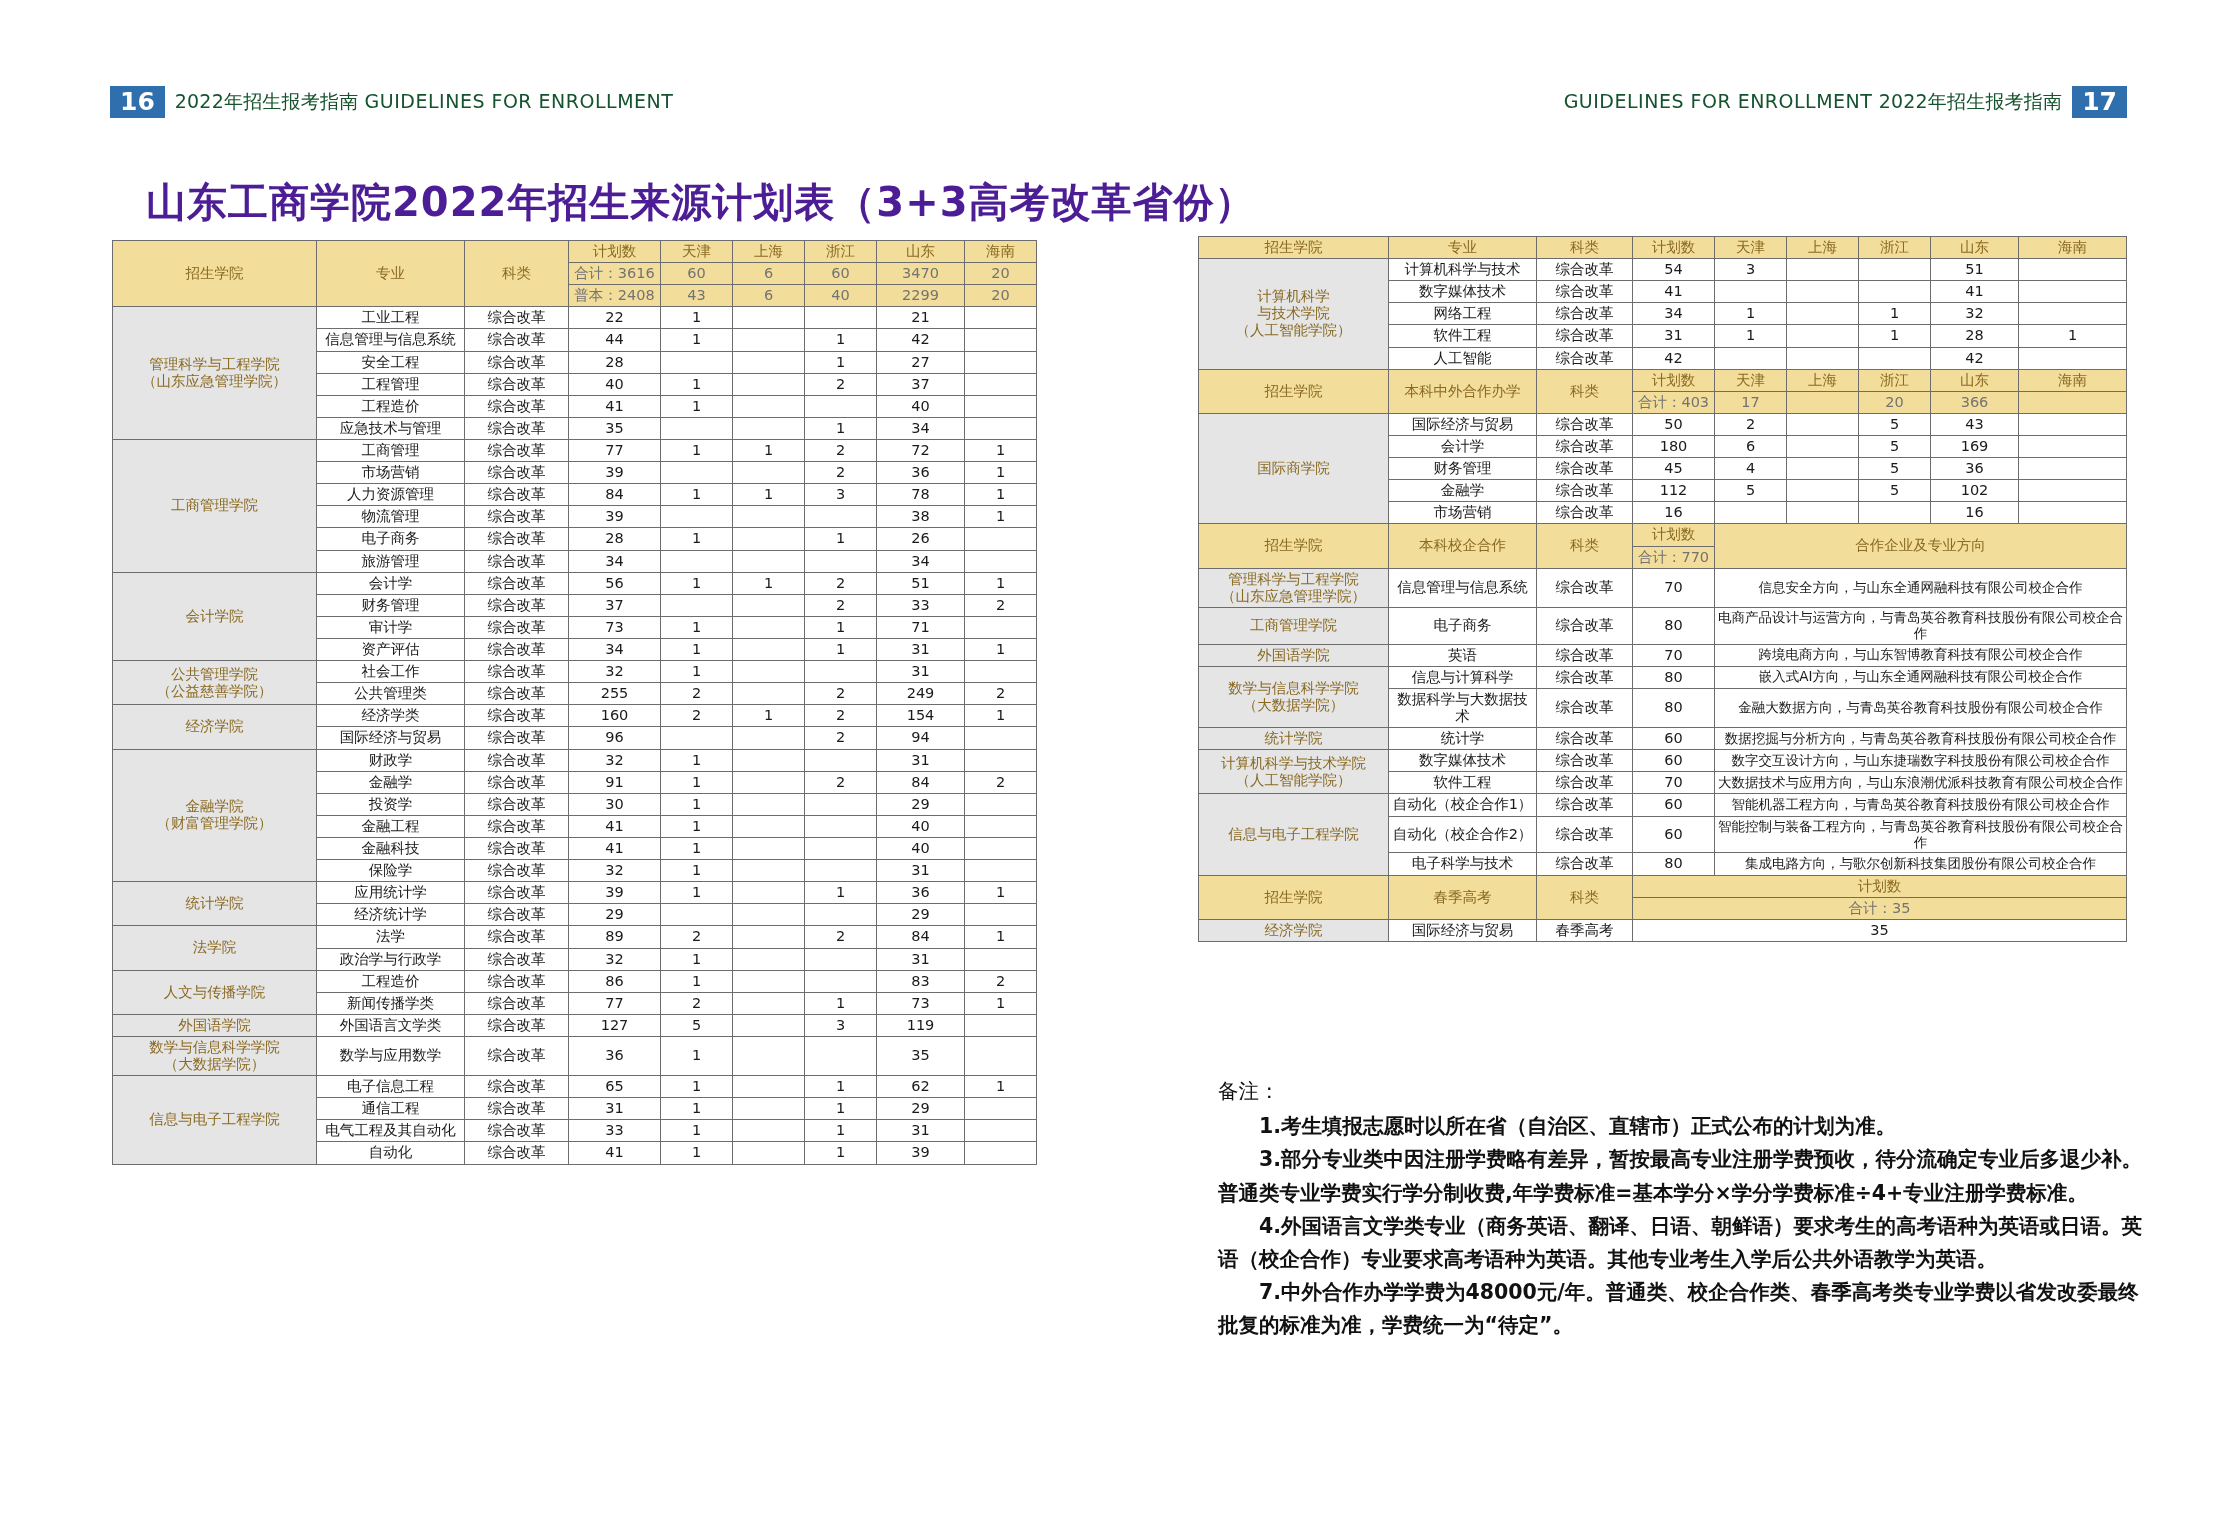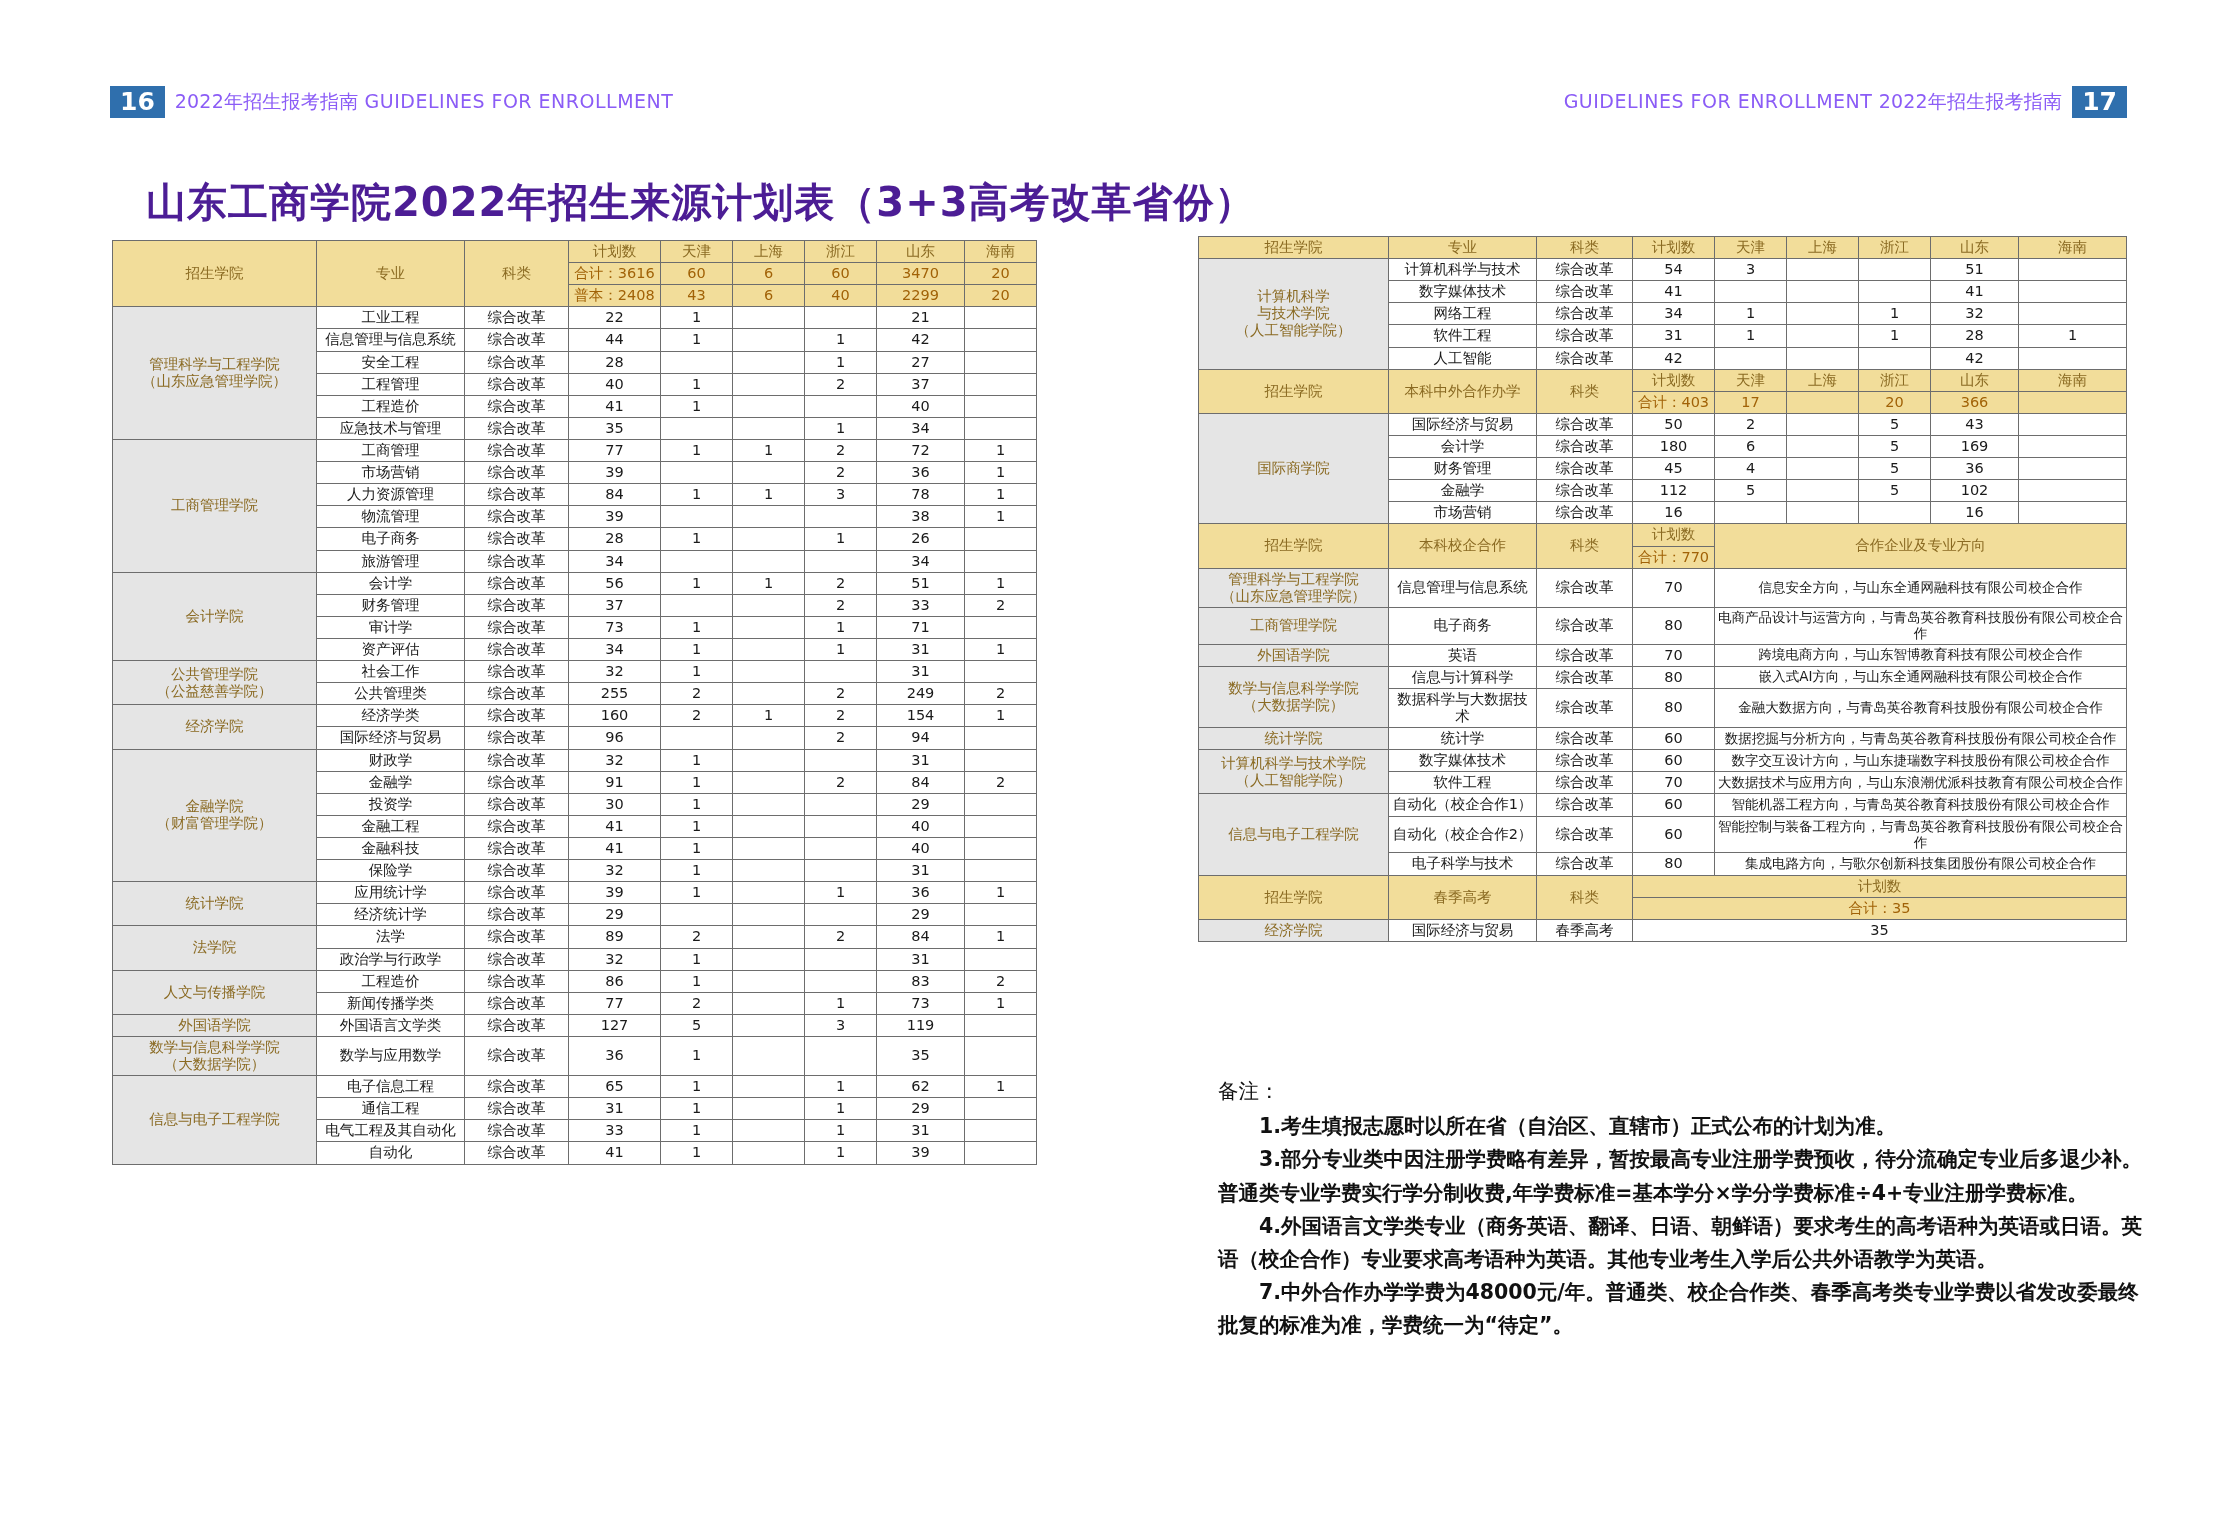--- a/index.html
+++ b/index.html
@@ -11,21 +11,21 @@
     position:relative;
   }
   
   .runhead{position:absolute;top:86px;display:flex;align-items:center;gap:10px;}
   .runhead.left{left:110px;}
   .runhead.right{right:110px;}
   .pagenum{
     background:#2f6fad;color:#fff;font-size:25px;font-weight:bold;
     padding:3px 10px 4px 10px;line-height:1;letter-spacing:0px;
   }
-  .runtext{color:#8b5cf6;font-size:19px;letter-spacing:.2px;white-space:nowrap;}
+  .runtext{color:#14532d;font-size:19px;letter-spacing:.2px;white-space:nowrap;}
   .runtext .en{letter-spacing:.5px;}
 
   
   .main-title{
     position:absolute;left:146px;top:175px;
     color:#4c1d95;font-size:40px;font-weight:bold;letter-spacing:1px;
     white-space:nowrap;
     text-align:center;
   }
 
@@ -39,21 +39,21 @@
   table.plan td,table.plan th{
     border:1px solid #6d6d6d;
     text-align:center;
     vertical-align:middle;
     padding:2px 2px;
     line-height:1.18;
     font-weight:normal;
   }
   
   .hdr{background:#f2dd9a;color:#8a6a22;font-weight:bold;}
-  .hdr-sub{background:#f2dd9a;color:#a16207;font-weight:normal;}
+  .hdr-sub{background:#f2dd9a;color:#737373;font-weight:normal;}
   
   .coll{background:#e5e5e5;color:#8a6a22;font-weight:bold;line-height:1.35;}
   .white{background:#ffffff;}
 
   
   #left-table-wrap{position:absolute;left:112px;top:240px;}
   #left-table-wrap table.plan{width:924px;}
 
   
   #right-table-wrap{position:absolute;left:1198px;top:236px;}

